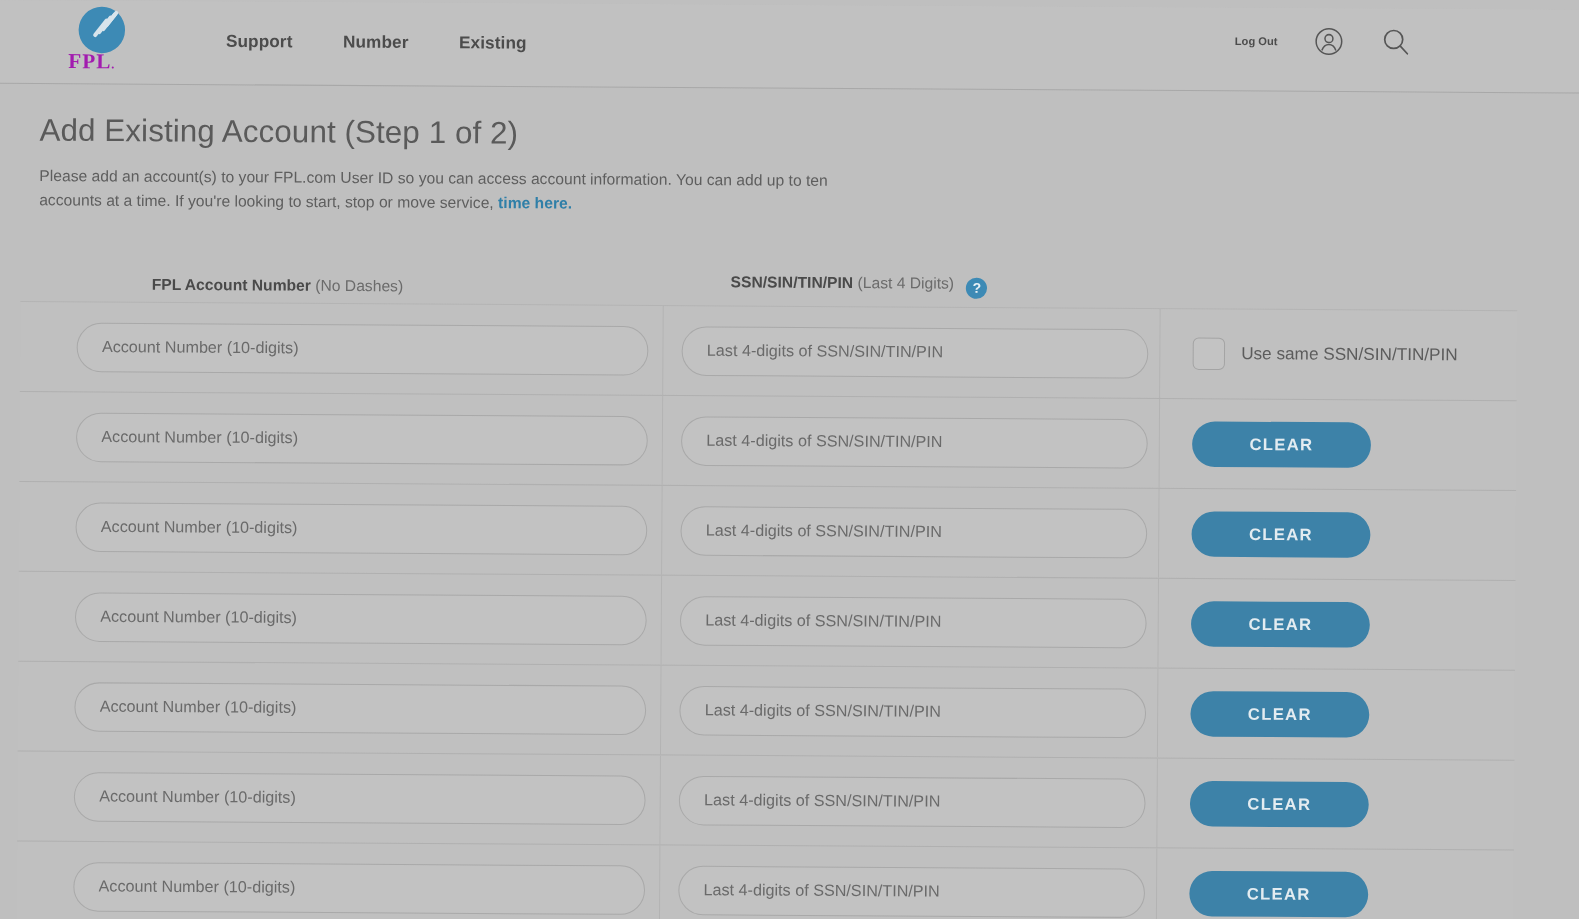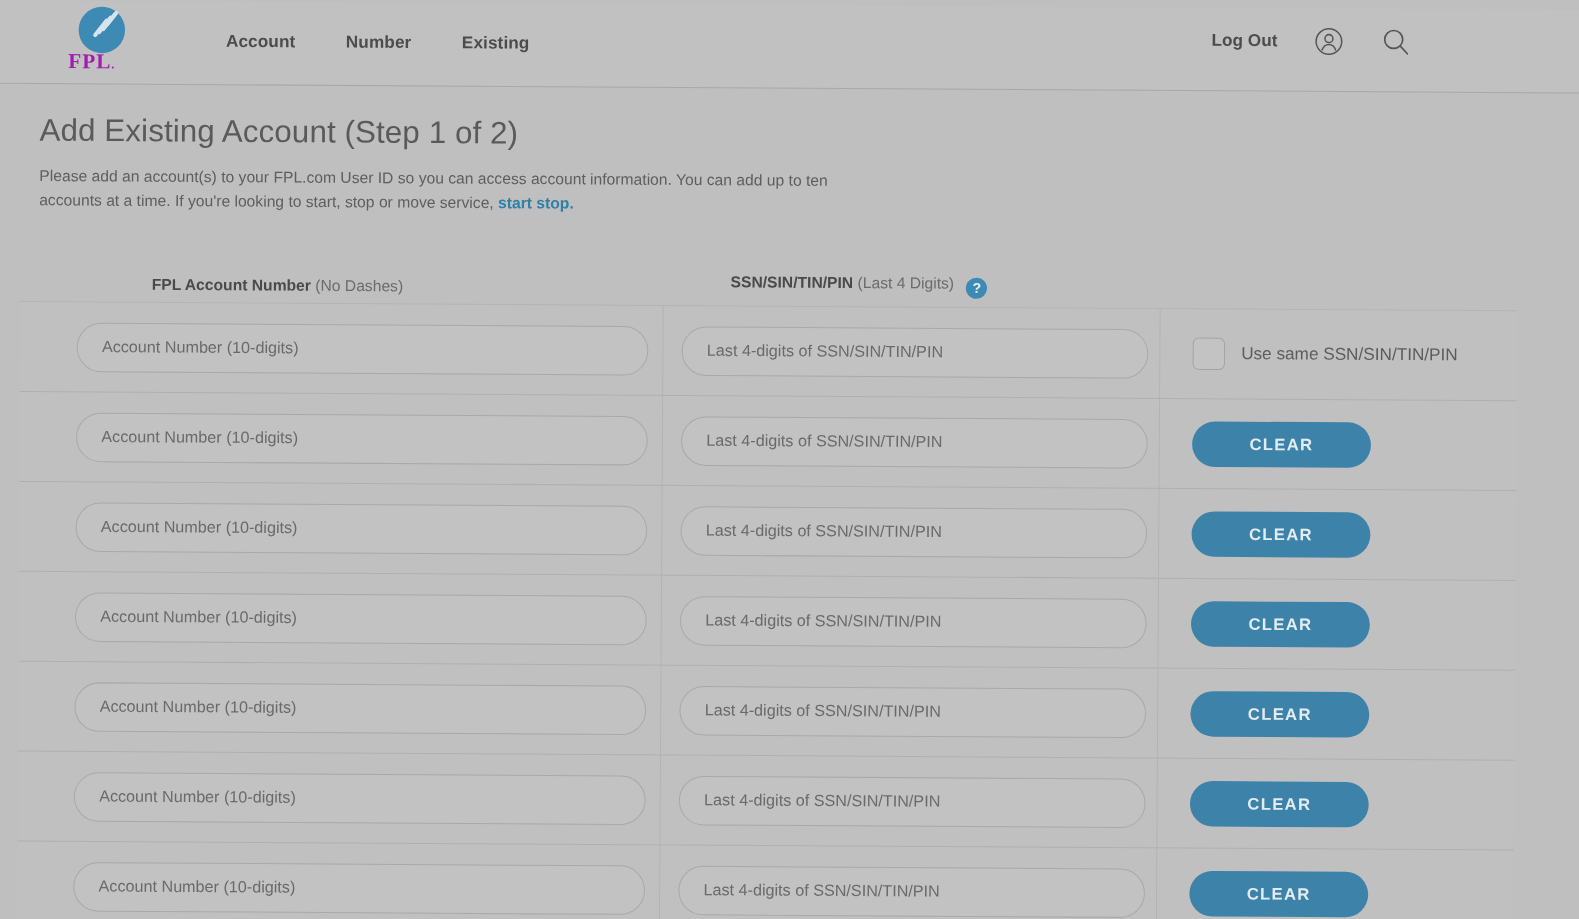--- a/index.html
+++ b/index.html
@@ -85,21 +85,21 @@
 
   #header-right {
     position: absolute;
     right: 182px;
     top: 18px;
     display: flex;
     align-items: center;
     gap: 36px;
   }
   #logout {
-    font-size: 17px;
+    font-size: 11px;
     font-weight: bold;
     color: #4c4c4c;
     cursor: pointer;
   }
   .icon-btn {
     width: 30px; height: 30px;
     cursor: pointer;
     display: block;
   }
 
@@ -263,21 +263,21 @@
         <span class="sw sw2"></span>
         <span class="sw sw3"></span>
         <span class="sw sw4"></span>
       </div>
       <div class="logo-text">
         <span>FPL</span><span class="dot">.</span>
       </div>
     </div>
 
     <div id="nav">
-      <div class="nav-item">Account</div>
+      <div class="nav-item">Support</div>
       <div class="nav-item">Number</div>
       <div class="nav-item">Existing</div>
     </div>
 
     <div id="header-right">
       <div id="logout">Log Out</div>
 
       <svg class="icon-btn" viewBox="0 0 32 32">
         <circle cx="16" cy="16" r="13.5" fill="none" stroke="#565656" stroke-width="1.6"></circle>
         <circle cx="16" cy="13" r="4.2" fill="none" stroke="#565656" stroke-width="1.6"></circle>
@@ -289,21 +289,21 @@
         <line x1="21" y1="20.5" x2="28.5" y2="28.5" stroke="#565656" stroke-width="1.8" stroke-linecap="round"></line>
       </svg>
     </div>
   </div>
 
   <div id="content">
 
     <h1 id="page-title">Add Existing Account (Step 1 of 2)</h1>
 
     <p id="page-desc">
-      <span>Please add an account(s) to your FPL.com User ID so you can access account information. You can add up to ten accounts at a time. If you're looking to start, stop or move service, </span><a class="link" href="#">start stop.</a>
+      <span>Please add an account(s) to your FPL.com User ID so you can access account information. You can add up to ten accounts at a time. If you're looking to start, stop or move service, </span><a class="link" href="#">time here.</a>
     </p>
 
     <div id="table-head">
       <div class="col-head" id="head-acct">
         <b>FPL Account Number</b><span class="sub"> (No Dashes)</span>
       </div>
       <div class="col-head" id="head-ssn">
         <b>SSN/SIN/TIN/PIN</b><span class="sub"> (Last 4 Digits)</span><span class="help-icon">?</span>
       </div>
     </div>

